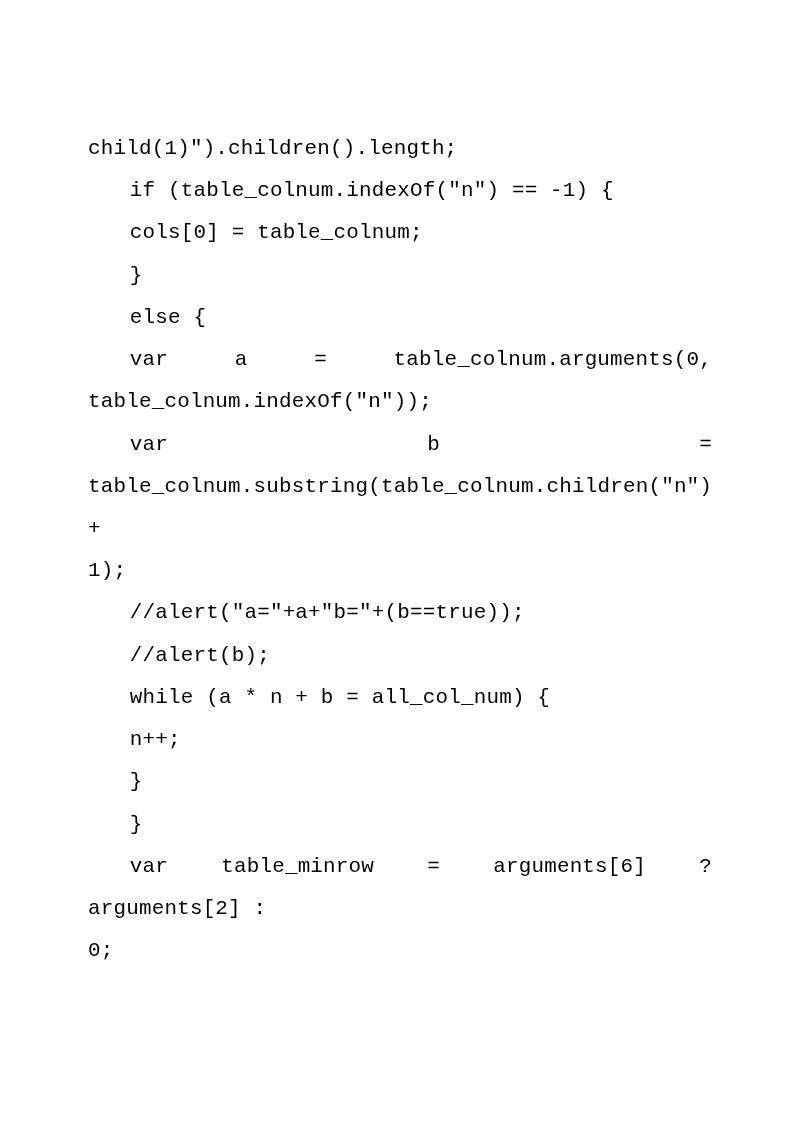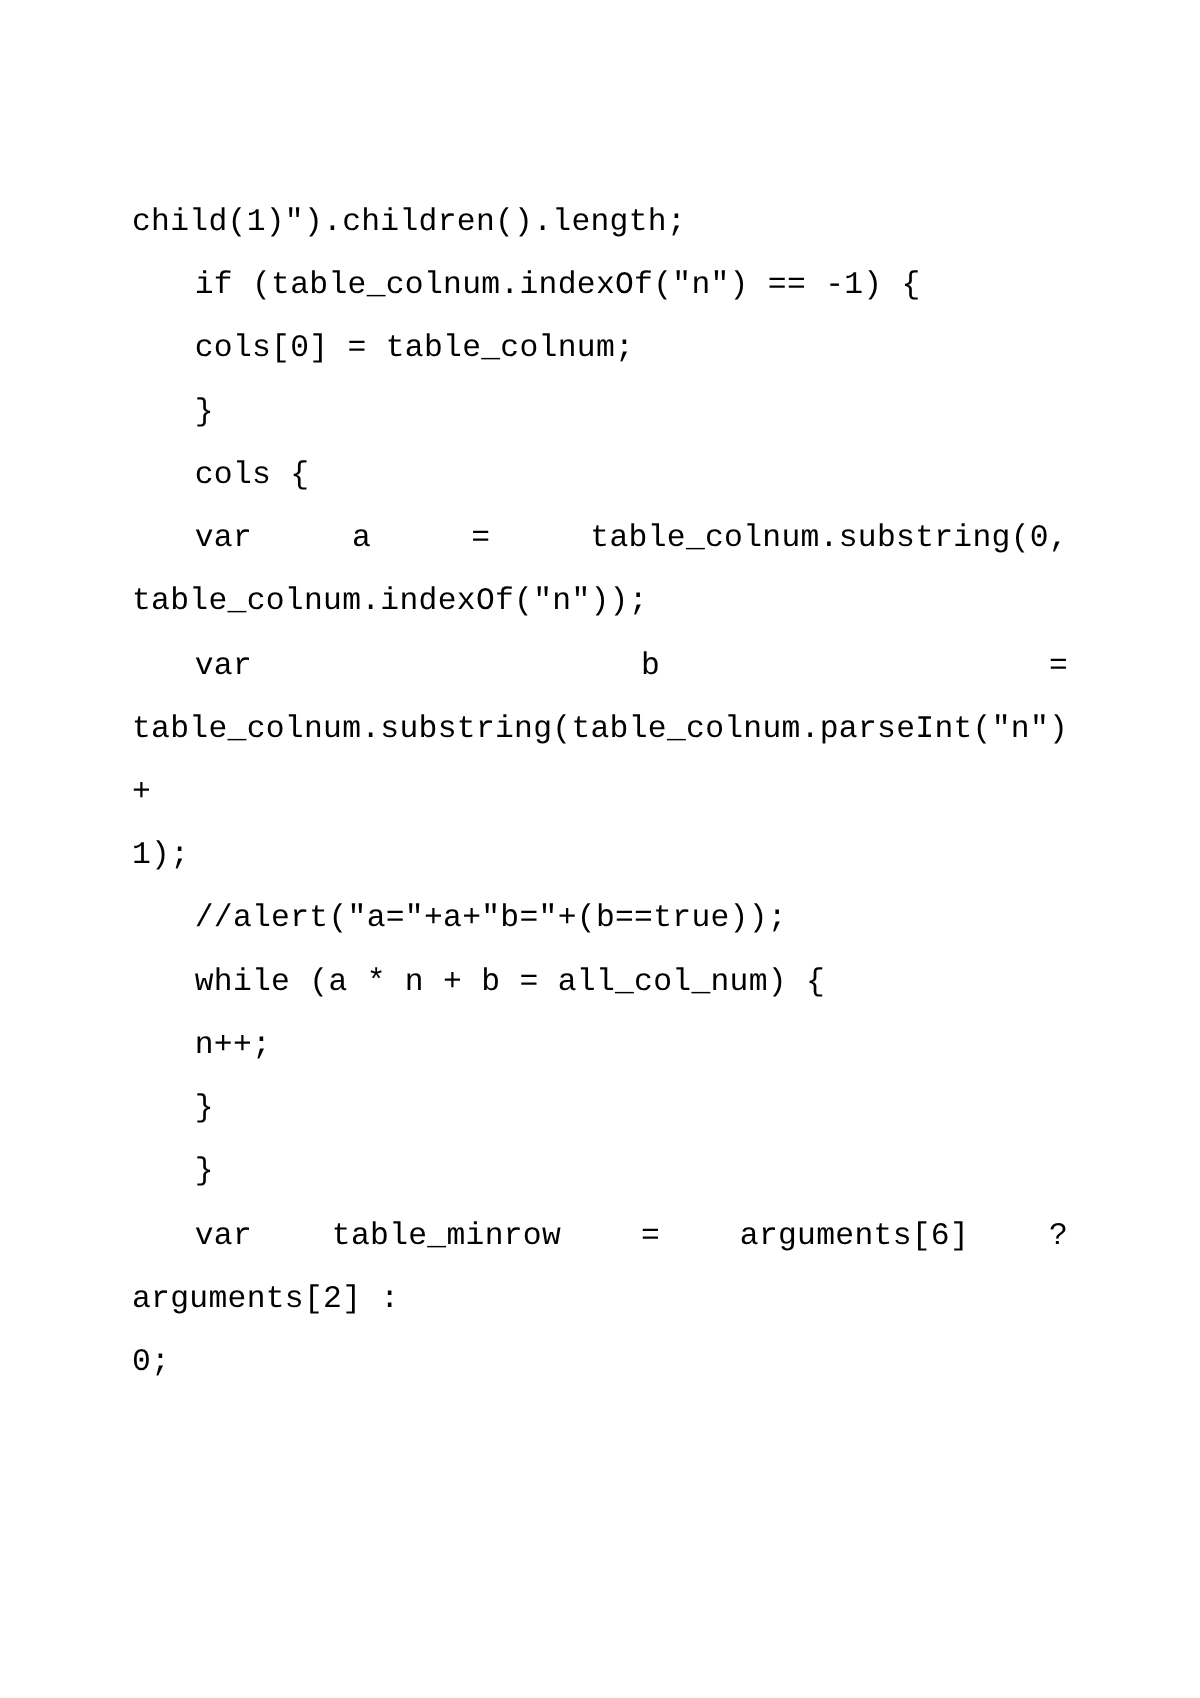--- a/index.html
+++ b/index.html
@@ -37,27 +37,28 @@
 </style>
 </head>
 <body>
 
 <div class="page">
   <div id="code-container">
       <div class="code-line">child(1)").children().length;</div>
       <div class="code-line indent">if (table_colnum.indexOf("n") == -1) {</div>
       <div class="code-line indent">cols[0] = table_colnum;</div>
       <div class="code-line indent">}</div>
-      <div class="code-line indent">cols {</div>
-      <div class="code-line indent justify-spread">var a = table_colnum.substring(0,</div>
+      <div class="code-line indent">else {</div>
+      <div class="code-line indent justify-spread">var a = table_colnum.arguments(0,</div>
       <div class="code-line">table_colnum.indexOf("n"));</div>
       <div class="code-line indent justify-spread">var b =</div>
-      <div class="code-line justify-spread">table_colnum.substring(table_colnum.parseInt("n") +</div>
+      <div class="code-line justify-spread">table_colnum.substring(table_colnum.children("n") +</div>
       <div class="code-line">1);</div>
       <div class="code-line indent">//alert("a="+a+"b="+(b==true));</div>
+      <div class="code-line indent">//alert(b);</div>
       <div class="code-line indent">while (a * n + b = all_col_num) {</div>
       <div class="code-line indent">n++;</div>
       <div class="code-line indent">}</div>
       <div class="code-line indent">}</div>
       <div class="code-line indent">var table_minrow = arguments[6] ? arguments[2] :</div>
       <div class="code-line">0;</div>
     </div>
 </div>
 
 </body></html>

